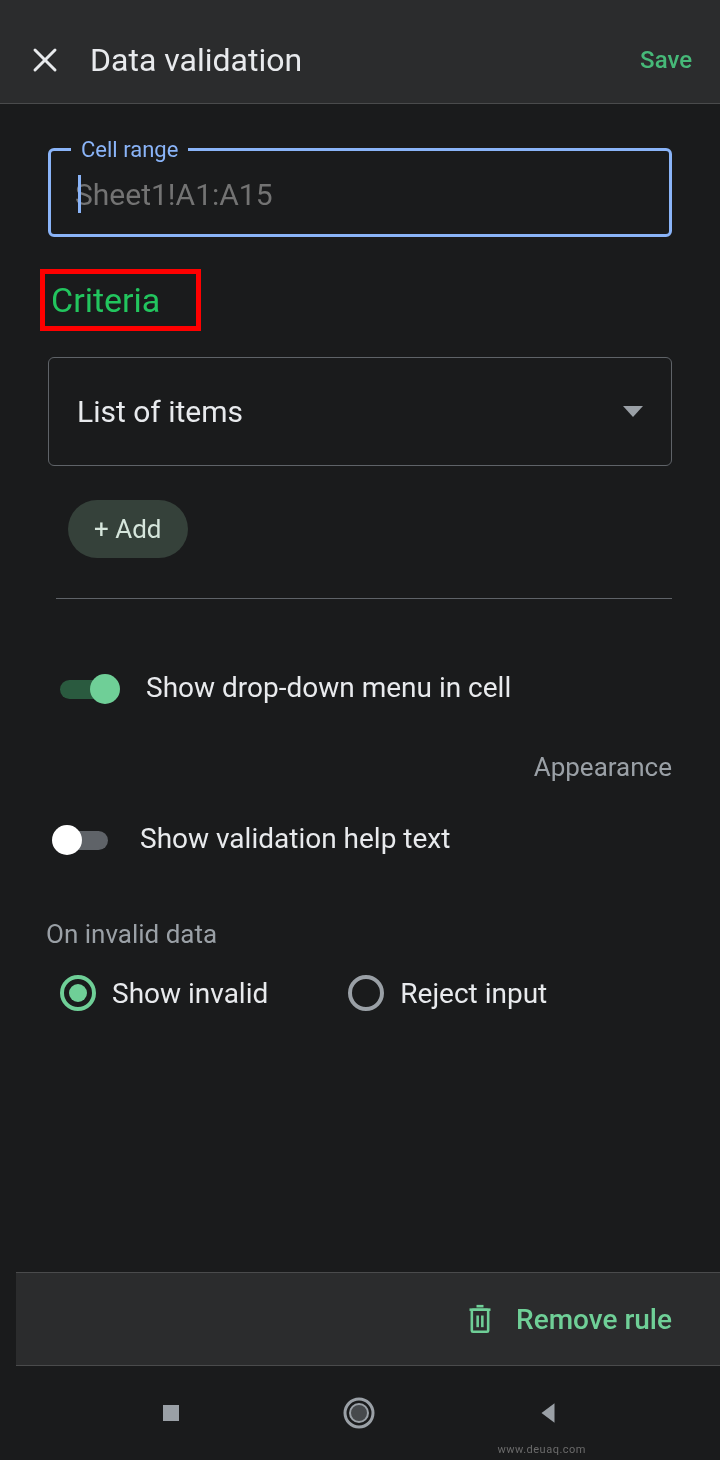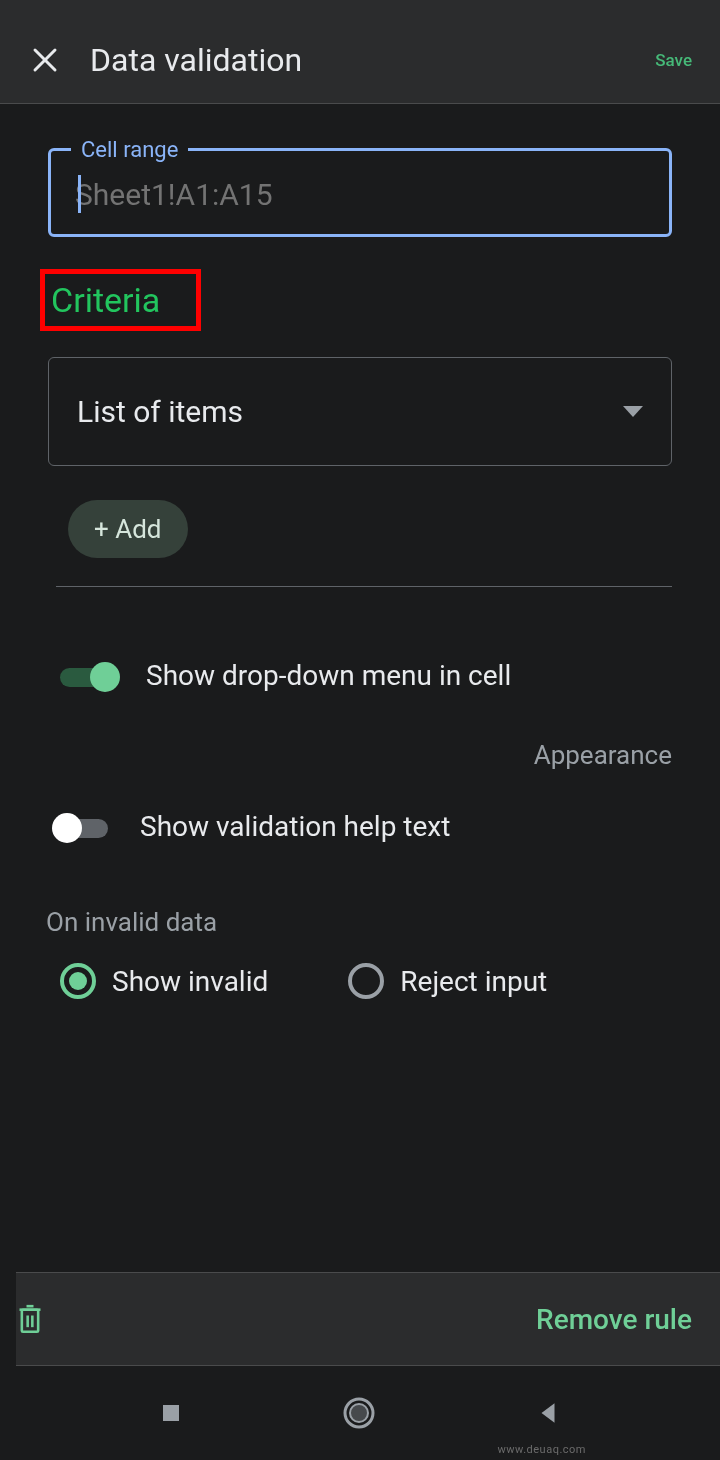--- a/index.html
+++ b/index.html
@@ -2,52 +2,52 @@
 <html><head>
 <meta charset="utf-8">
 <style>
   * { box-sizing: border-box; margin: 0; padding: 0; }
   html, body { width: 720px; height: 1460px; background: #0a0a0a; font-family: Roboto, Arial, sans-serif; overflow: hidden; }
   .screen { width: 720px; height: 1460px; background: #1a1b1c; display: flex; flex-direction: column; }
   .topbar { height: 16px; background: #2b2c2d; }
   .header { display: flex; align-items: center; height: 88px; background: #2b2c2d; padding: 0 28px; border-bottom: 1px solid #4a4b4c; }
   .close-x { width: 34px; height: 34px; color: #e8eaed; display: flex; align-items: center; justify-content: center; margin-right: 28px; cursor: pointer; }
   .header-title { flex: 1; color: #e8eaed; font-size: 32px; font-weight: 400; }
-  .save { color: #46b978; font-size: 17px; font-weight: 500; cursor: pointer; }
+  .save { color: #46b978; font-size: 24px; font-weight: 500; cursor: pointer; }
   .content { flex: 1; padding: 0 48px; padding-top: 44px; overflow: hidden; }
   .field-wrap { position: relative; border: 3px solid #8ab4f8; border-radius: 6px; padding: 26px 24px 22px 24px; }
   .field-legend { position: absolute; top: -14px; left: 20px; background: #1a1b1c; padding: 0 10px; color: #8ab4f8; font-size: 22px; }
   .field-input { width: 100%; background: transparent; border: none; outline: none; color: #737373; font-size: 30px; font-family: inherit; }
   .caret-line { position: absolute; left: 27px; top: 24px; width: 3px; height: 38px; background: #8ab4f8; }
   .criteria-box { display: inline-block; border: 5px solid #ff0000; padding: 6px 36px 6px 6px; margin-left: -6px; }
   .criteria-box .inner { color: #22c55e; font-size: 34px; }
   .dropdown { display: flex; align-items: center; justify-content: space-between; border: 1px solid #5f6368; border-radius: 6px; padding: 36px 28px; margin-top: 26px; cursor: pointer; margin-bottom: 34px; }
   .dropdown-label { color: #e8eaed; font-size: 30px; }
   .triangle-down { width: 0; height: 0; border-left: 10px solid transparent; border-right: 10px solid transparent; border-top: 11px solid #9aa0a6; }
-  .add-row { padding-left: 12px; padding-bottom: 28px; border-bottom: 1px solid #5f6368; margin-left: 8px; margin-right: 0; }
+  .add-row { padding-left: 12px; padding-bottom: 40px; border-bottom: 1px solid #5f6368; margin-left: 8px; margin-right: 0; }
   .add-chip { display: inline-flex; align-items: center; background: #35413a; color: #d6e6dc; font-size: 26px; padding: 14px 26px; border-radius: 34px; cursor: pointer; }
   .toggle-row { display: flex; align-items: center; margin-top: 72px; gap: 28px; }
   .toggle-label { color: #e8eaed; font-size: 28px; }
   .switch { position: relative; width: 58px; height: 28px; cursor: pointer; }
   .switch .track { position: absolute; top: 6px; left: 0; width: 54px; height: 19px; border-radius: 12px; }
   .switch .knob { position: absolute; top: 0; width: 30px; height: 30px; border-radius: 50%; }
   .switch.on .track { background: #2a5a3f; }
   .switch.on .knob { right: -2px; background: #6fcf97; }
   .switch.off .track { background: #5f6368; }
   .switch.off .knob { left: -2px; background: #ffffff; }
   .section-h { color: #9aa0a6; font-size: 26px; margin-top: 48px; text-align: right; }
   .invalid-h { color: #9aa0a6; font-size: 26px; margin-top: 64px; margin-left: -2px; }
   .radio-row { display: flex; gap: 80px; margin-top: 26px; padding-left: 12px; }
   .radio-opt { display: flex; align-items: center; gap: 16px; cursor: pointer; }
   .radio-opt .rlabel { color: #e8eaed; font-size: 28px; }
   .radio-circle { width: 36px; height: 36px; border-radius: 50%; display: flex; align-items: center; justify-content: center; }
   .radio-circle.sel { border: 4px solid #6fcf97; }
   .radio-circle.sel .dot { width: 18px; height: 18px; border-radius: 50%; background: #6fcf97; }
   .radio-circle.unsel { border: 4px solid #9aa0a6; }
-  .footer { height: 94px; background: #2b2c2d; border-top: 1px solid #4a4b4c; border-bottom: 1px solid #4a4b4c; display: flex; align-items: center; justify-content: space-between; padding-right: 28px; gap: 20px; margin-left: 16px; }
+  .footer { height: 94px; background: #2b2c2d; border-top: 1px solid #4a4b4c; border-bottom: 1px solid #4a4b4c; display: flex; align-items: center; justify-content: flex-end; padding-right: 48px; gap: 20px; margin-left: 16px; }
   .trash { width: 30px; height: 34px; color: #6fcf97; }
   .remove-text { color: #6fcf97; font-size: 28px; font-weight: 500; cursor: pointer; }
   .navbar { height: 94px; background: #1a1b1c; display: flex; align-items: center; justify-content: space-around; padding: 0 80px; }
   .nav-btn { color: #9aa0a6; display: flex; align-items: center; justify-content: center; cursor: pointer; }
   .watermark { position: absolute; bottom: 4px; right: 6px; color: #6b6b6b; font-size: 11px; letter-spacing: 0.5px; }
   .wrap { position: relative; width: 592px; height: 1460px; }
 </style>
 </head>
 <body>
 

